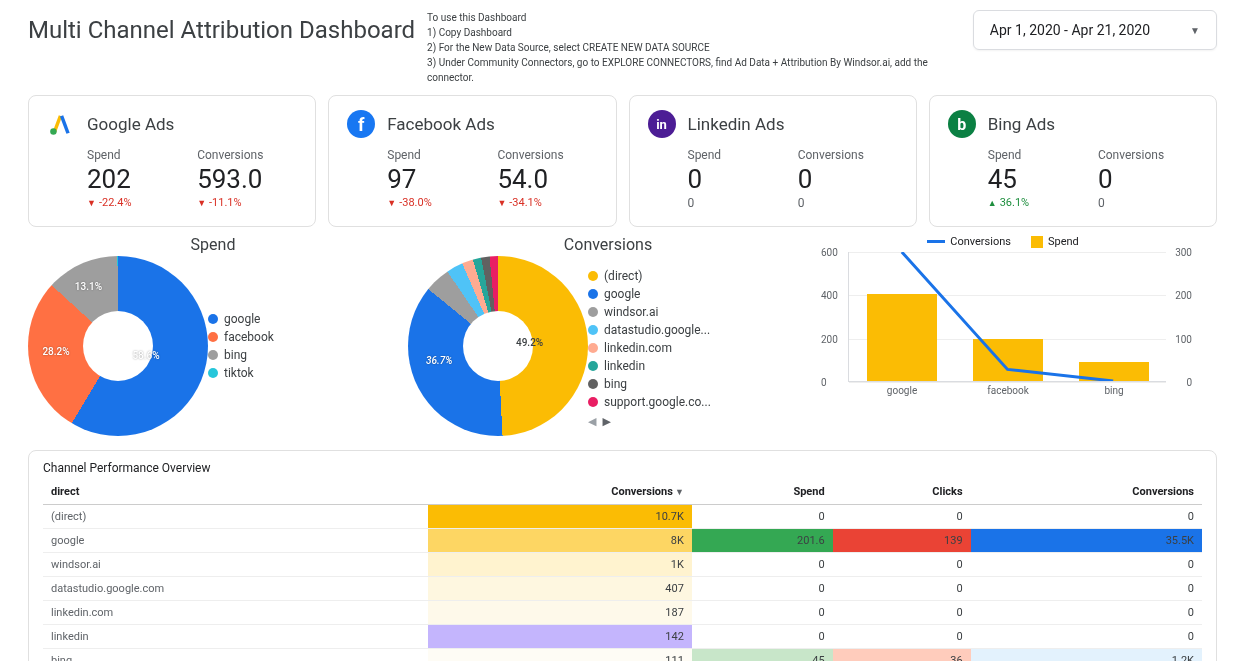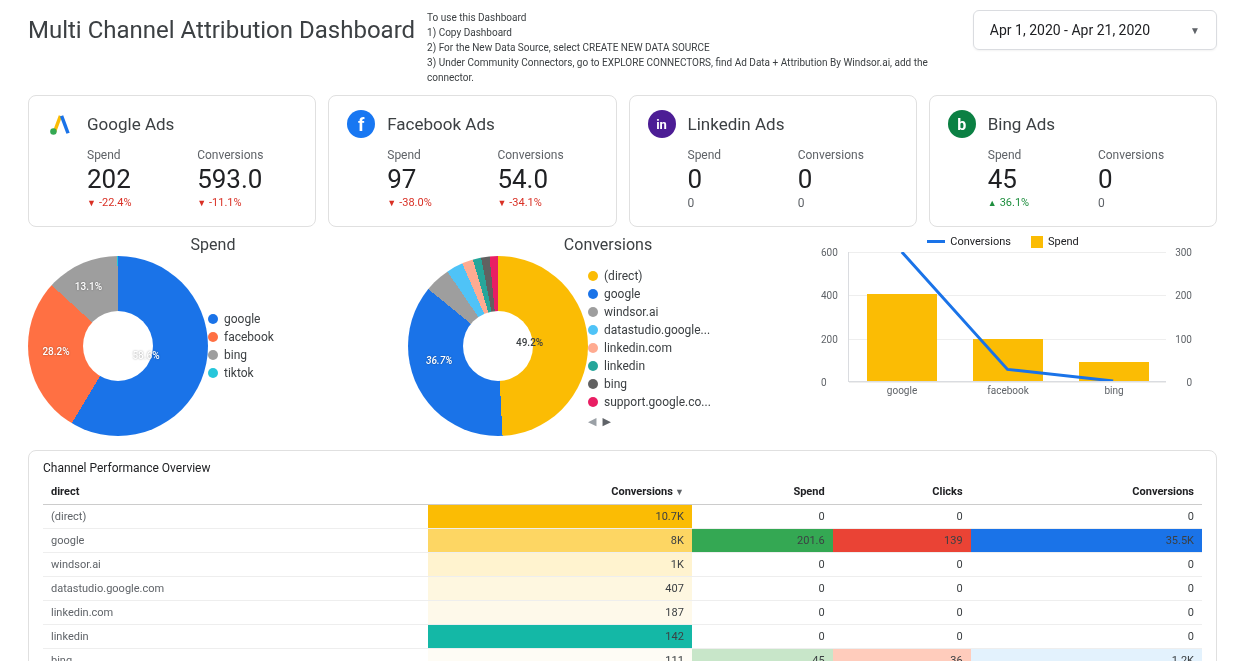--- a/index.html
+++ b/index.html
@@ -337,21 +337,21 @@
         </tr>
         <tr>
           <td class="left">linkedin.com</td>
           <td class="heat" style="background: rgb(254, 249, 234);">187</td>
           <td class="heat">0</td>
           <td class="heat">0</td>
           <td class="heat">0</td>
         </tr>
         <tr>
           <td class="left">linkedin</td>
-          <td class="heat" style="background: #14b8a6; padding-left: 19px;">142</td>
+          <td class="heat" style="background: #c4b5fd; padding-left: 19px;">142</td>
           <td class="heat">0</td>
           <td class="heat">0</td>
           <td class="heat">0</td>
         </tr>
         <tr>
           <td class="left">bing</td>
           <td class="heat" style="background: rgb(254, 252, 245);">111</td>
           <td class="heat" style="background: rgb(200, 230, 201);">45</td>
           <td class="heat" style="background: rgb(255, 204, 188);">36</td>
           <td class="heat" style="background: rgb(227, 242, 253);">1.2K</td>

